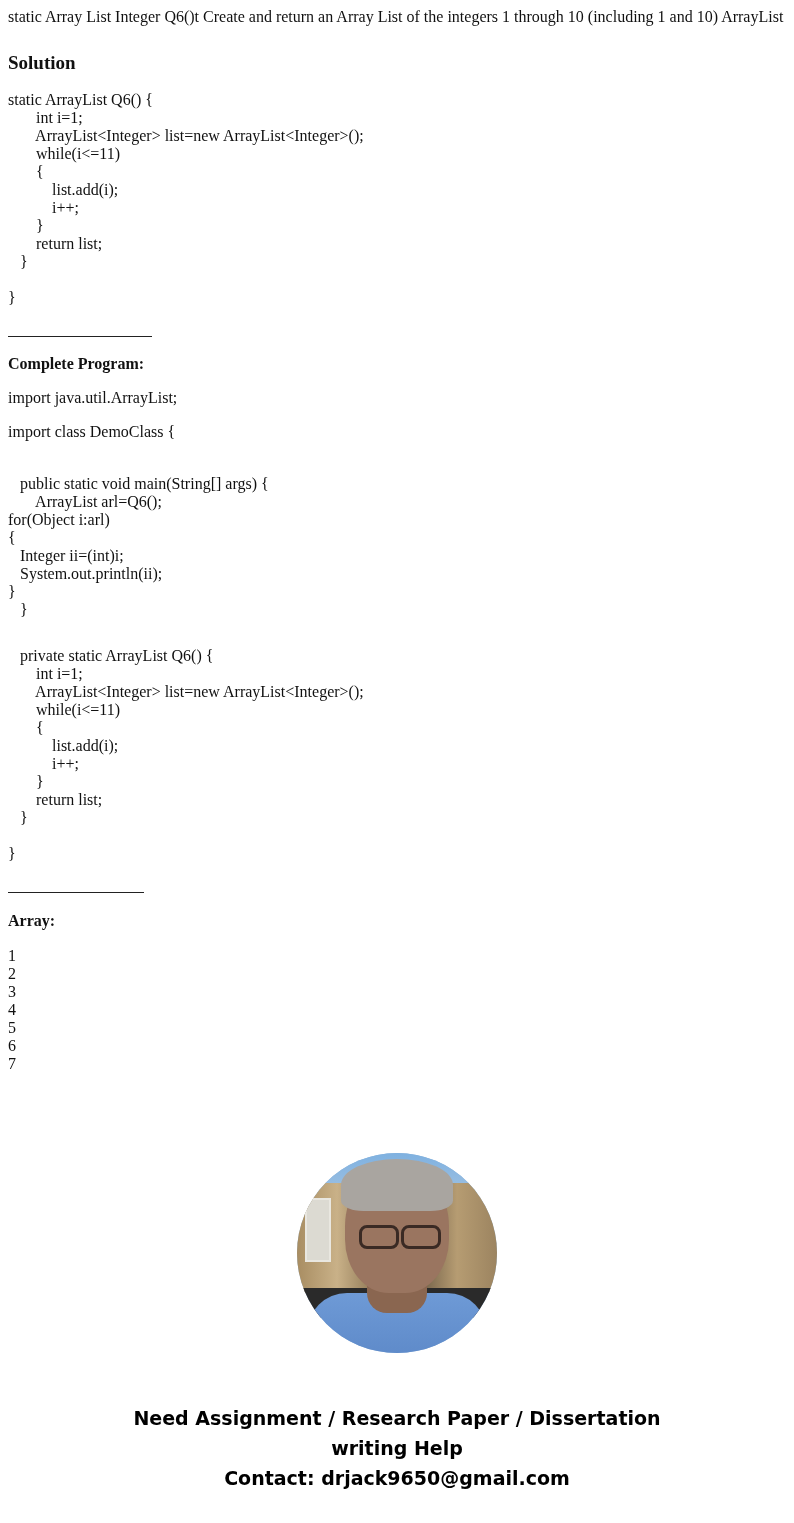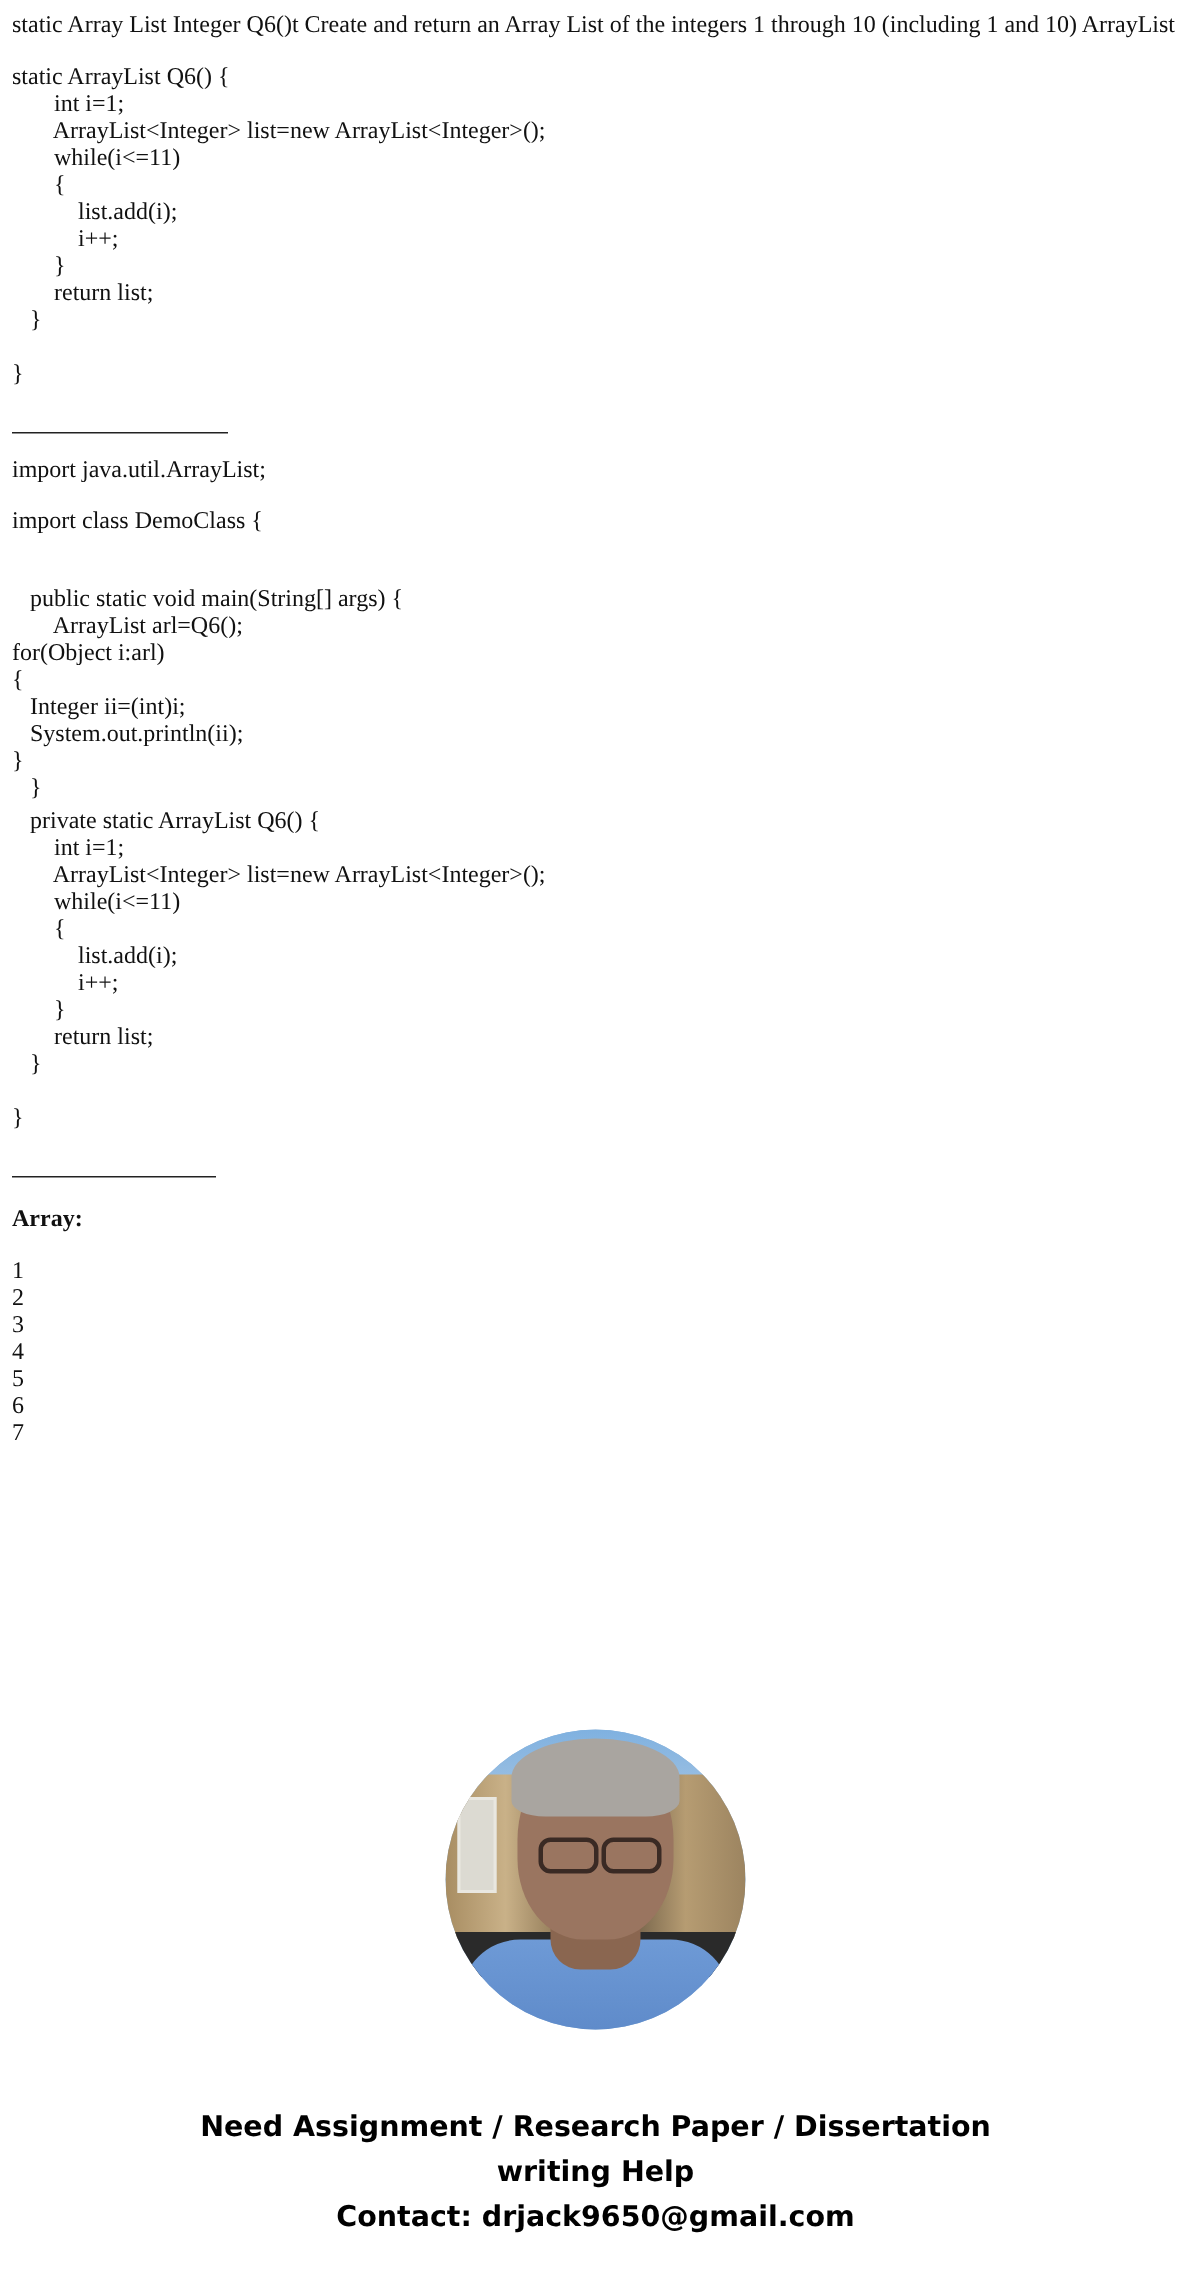--- a/index.html
+++ b/index.html
@@ -39,47 +39,49 @@
       font-family: "DejaVu Sans", sans-serif; font-weight: bold; font-size: 19px; line-height: 30px; color: #000;
     }
     .promo div { margin: 0; }
   </style>
 </head>
 <body>
 
 <div class="page">
   <p class="question">static Array List Integer Q6()t Create and return an Array List of the integers 1 through 10 (including 1 and 10) ArrayList</p>
 
+  <h3 class="solution-heading">Solution</h3>
 
   <pre class="code" style="margin-top:17px; font-family:'Liberation Serif', serif;">static ArrayList Q6() {
        int i=1;
        ArrayList&lt;Integer&gt; list=new ArrayList&lt;Integer&gt;();
        while(i&lt;=11)
        {
            list.add(i);
            i++;
        }
        return list;
    }
 
 }</pre>
 
   <div class="rule" style="width:144px; margin-top:29px"></div>
 
+  <p class="label" style="margin-top:18px">Complete Program:</p>
   <p class="code" style="margin-top:16px">import java.util.ArrayList;</p>
   <p class="code" style="margin-top:16px">import class DemoClass {</p>
   <pre class="code" style="margin-top:34px; font-family:'Liberation Serif', serif;">   public static void main(String[] args) {
        ArrayList arl=Q6();
 for(Object i:arl)
 {
    Integer ii=(int)i;
    System.out.println(ii);
 }
    }</pre>
-  <pre class="code" style="margin-top:4px; font-family:'Liberation Serif', serif;">   private static ArrayList Q6() {
+  <pre class="code" style="margin-top:28px; font-family:'Liberation Serif', serif;">   private static ArrayList Q6() {
        int i=1;
        ArrayList&lt;Integer&gt; list=new ArrayList&lt;Integer&gt;();
        while(i&lt;=11)
        {
            list.add(i);
            i++;
        }
        return list;
    }
 

